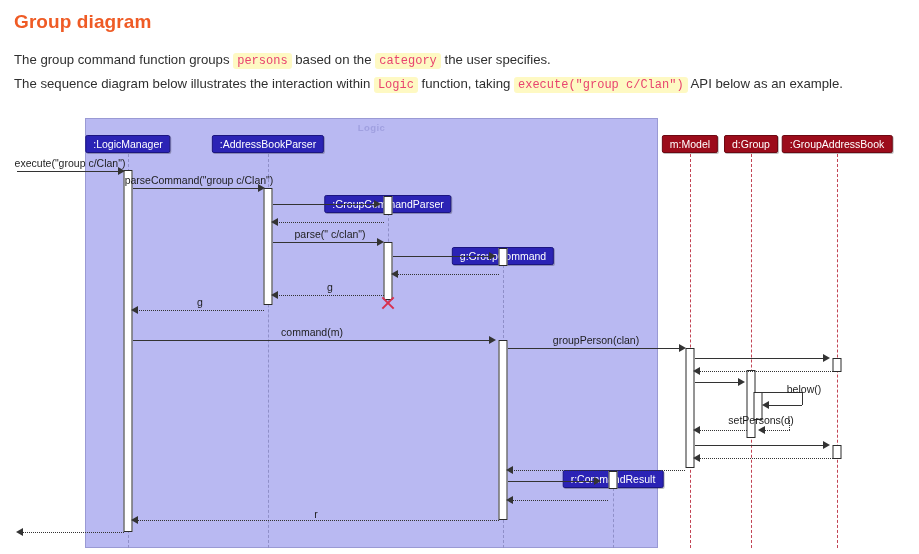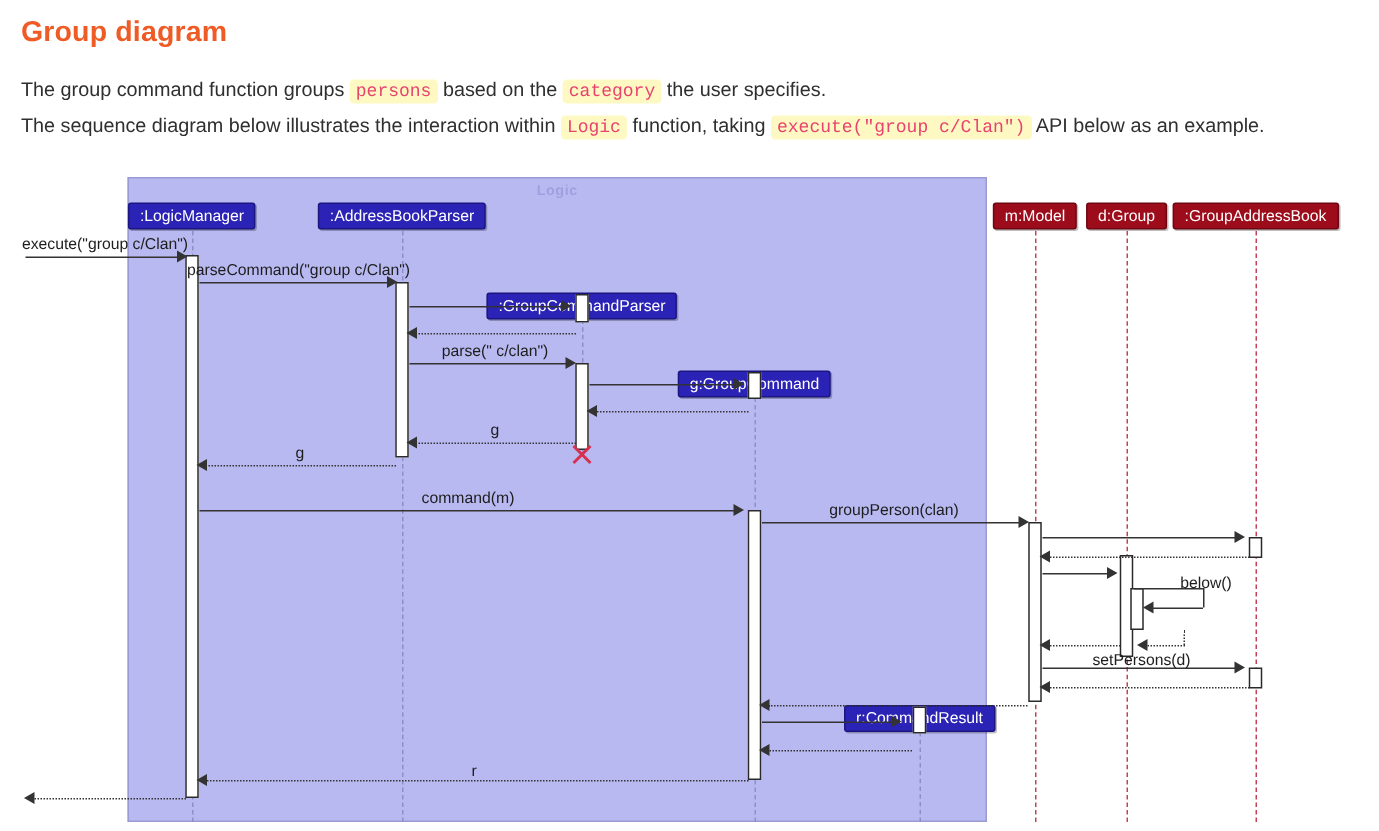--- a/index.html
+++ b/index.html
@@ -166,21 +166,21 @@
 
   <div class="msg vdotted" style="left:775px;top:302px;height:10px;"></div>
   <div class="msg dotted" style="left:749px;top:312px;width:27px;"></div>
   <div class="ah ah-l" style="left:744px;top:308px;"></div>
 
   <div class="msg dotted" style="left:684px;top:312px;width:49px;"></div>
   <div class="ah ah-l" style="left:679px;top:308px;"></div>
 
   <div class="msg" style="left:681px;top:327px;width:131px;"></div>
   <div class="ah ah-r" style="left:809px;top:323px;"></div>
-  <div class="cap" style="left:747px;top:316px;">setPersons(d)</div>
+  <div class="cap" style="left:747px;top:296px;">setPersons(d)</div>
 
   <div class="msg dotted" style="left:684px;top:340px;width:135px;"></div>
   <div class="ah ah-l" style="left:679px;top:336px;"></div>
 
   <div class="msg dotted" style="left:497px;top:352px;width:174px;"></div>
   <div class="ah ah-l" style="left:492px;top:348px;"></div>
 
   <div class="msg" style="left:494px;top:363px;width:89px;"></div>
   <div class="ah ah-r" style="left:580px;top:359px;"></div>
 

